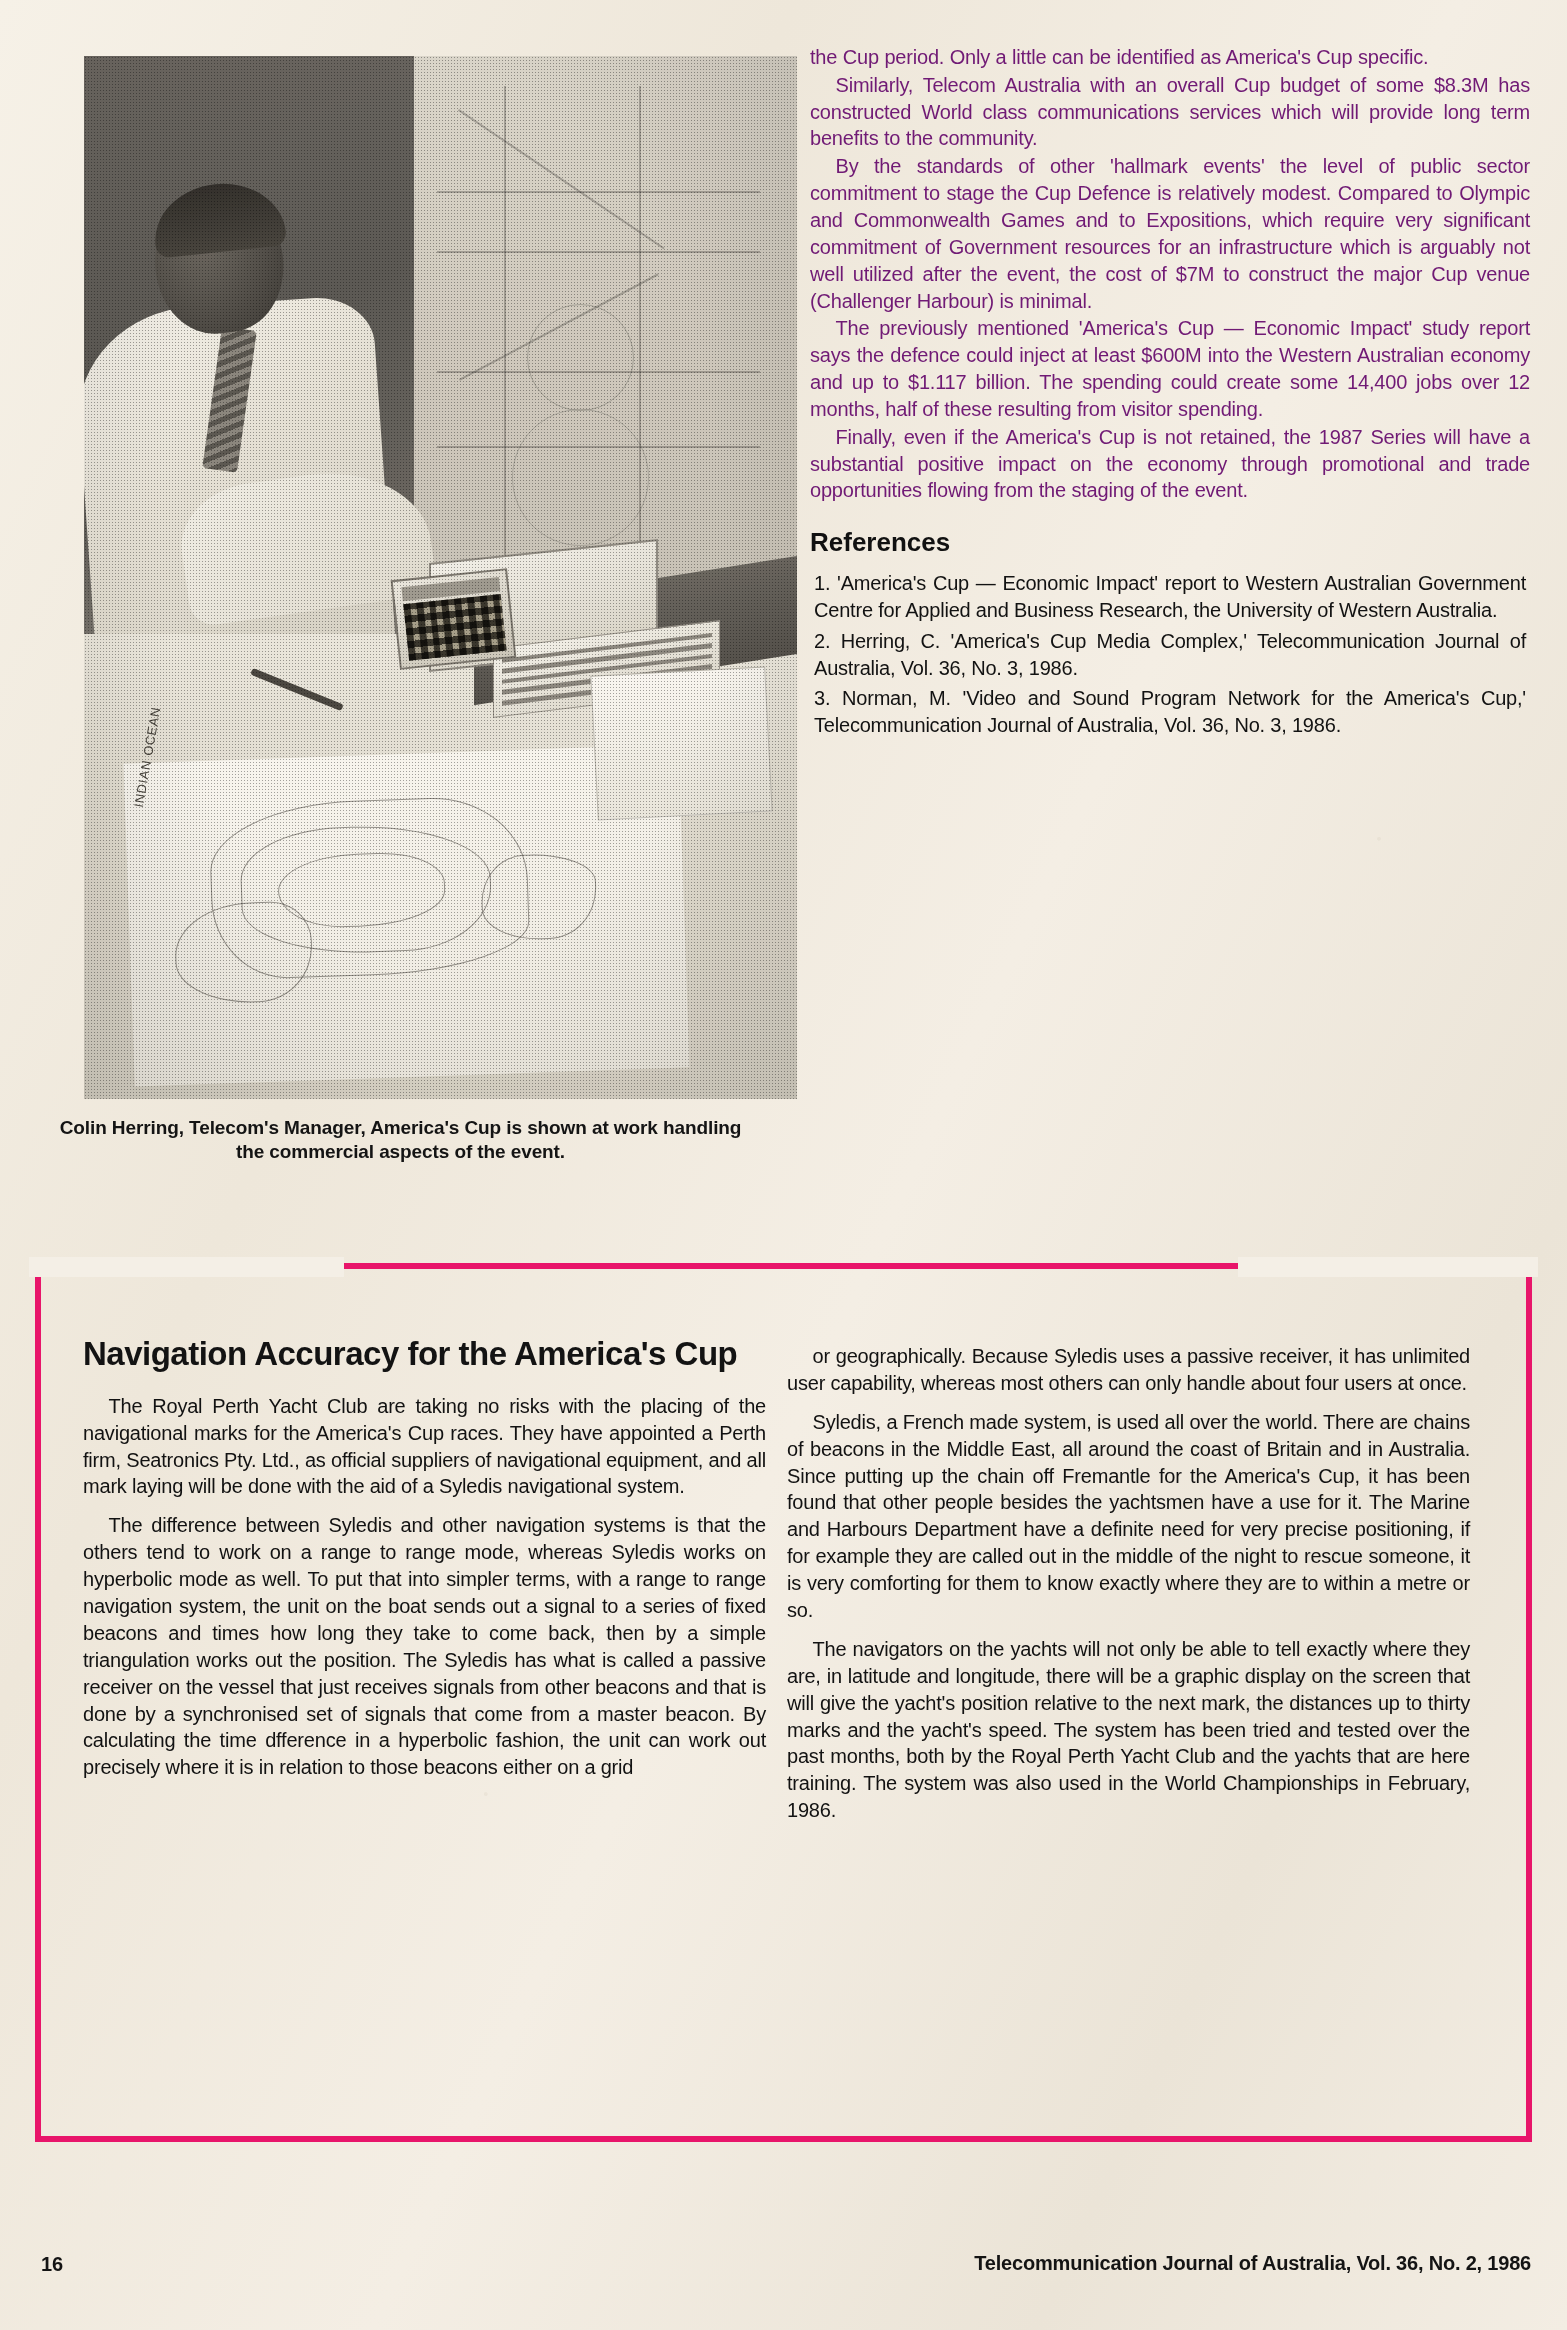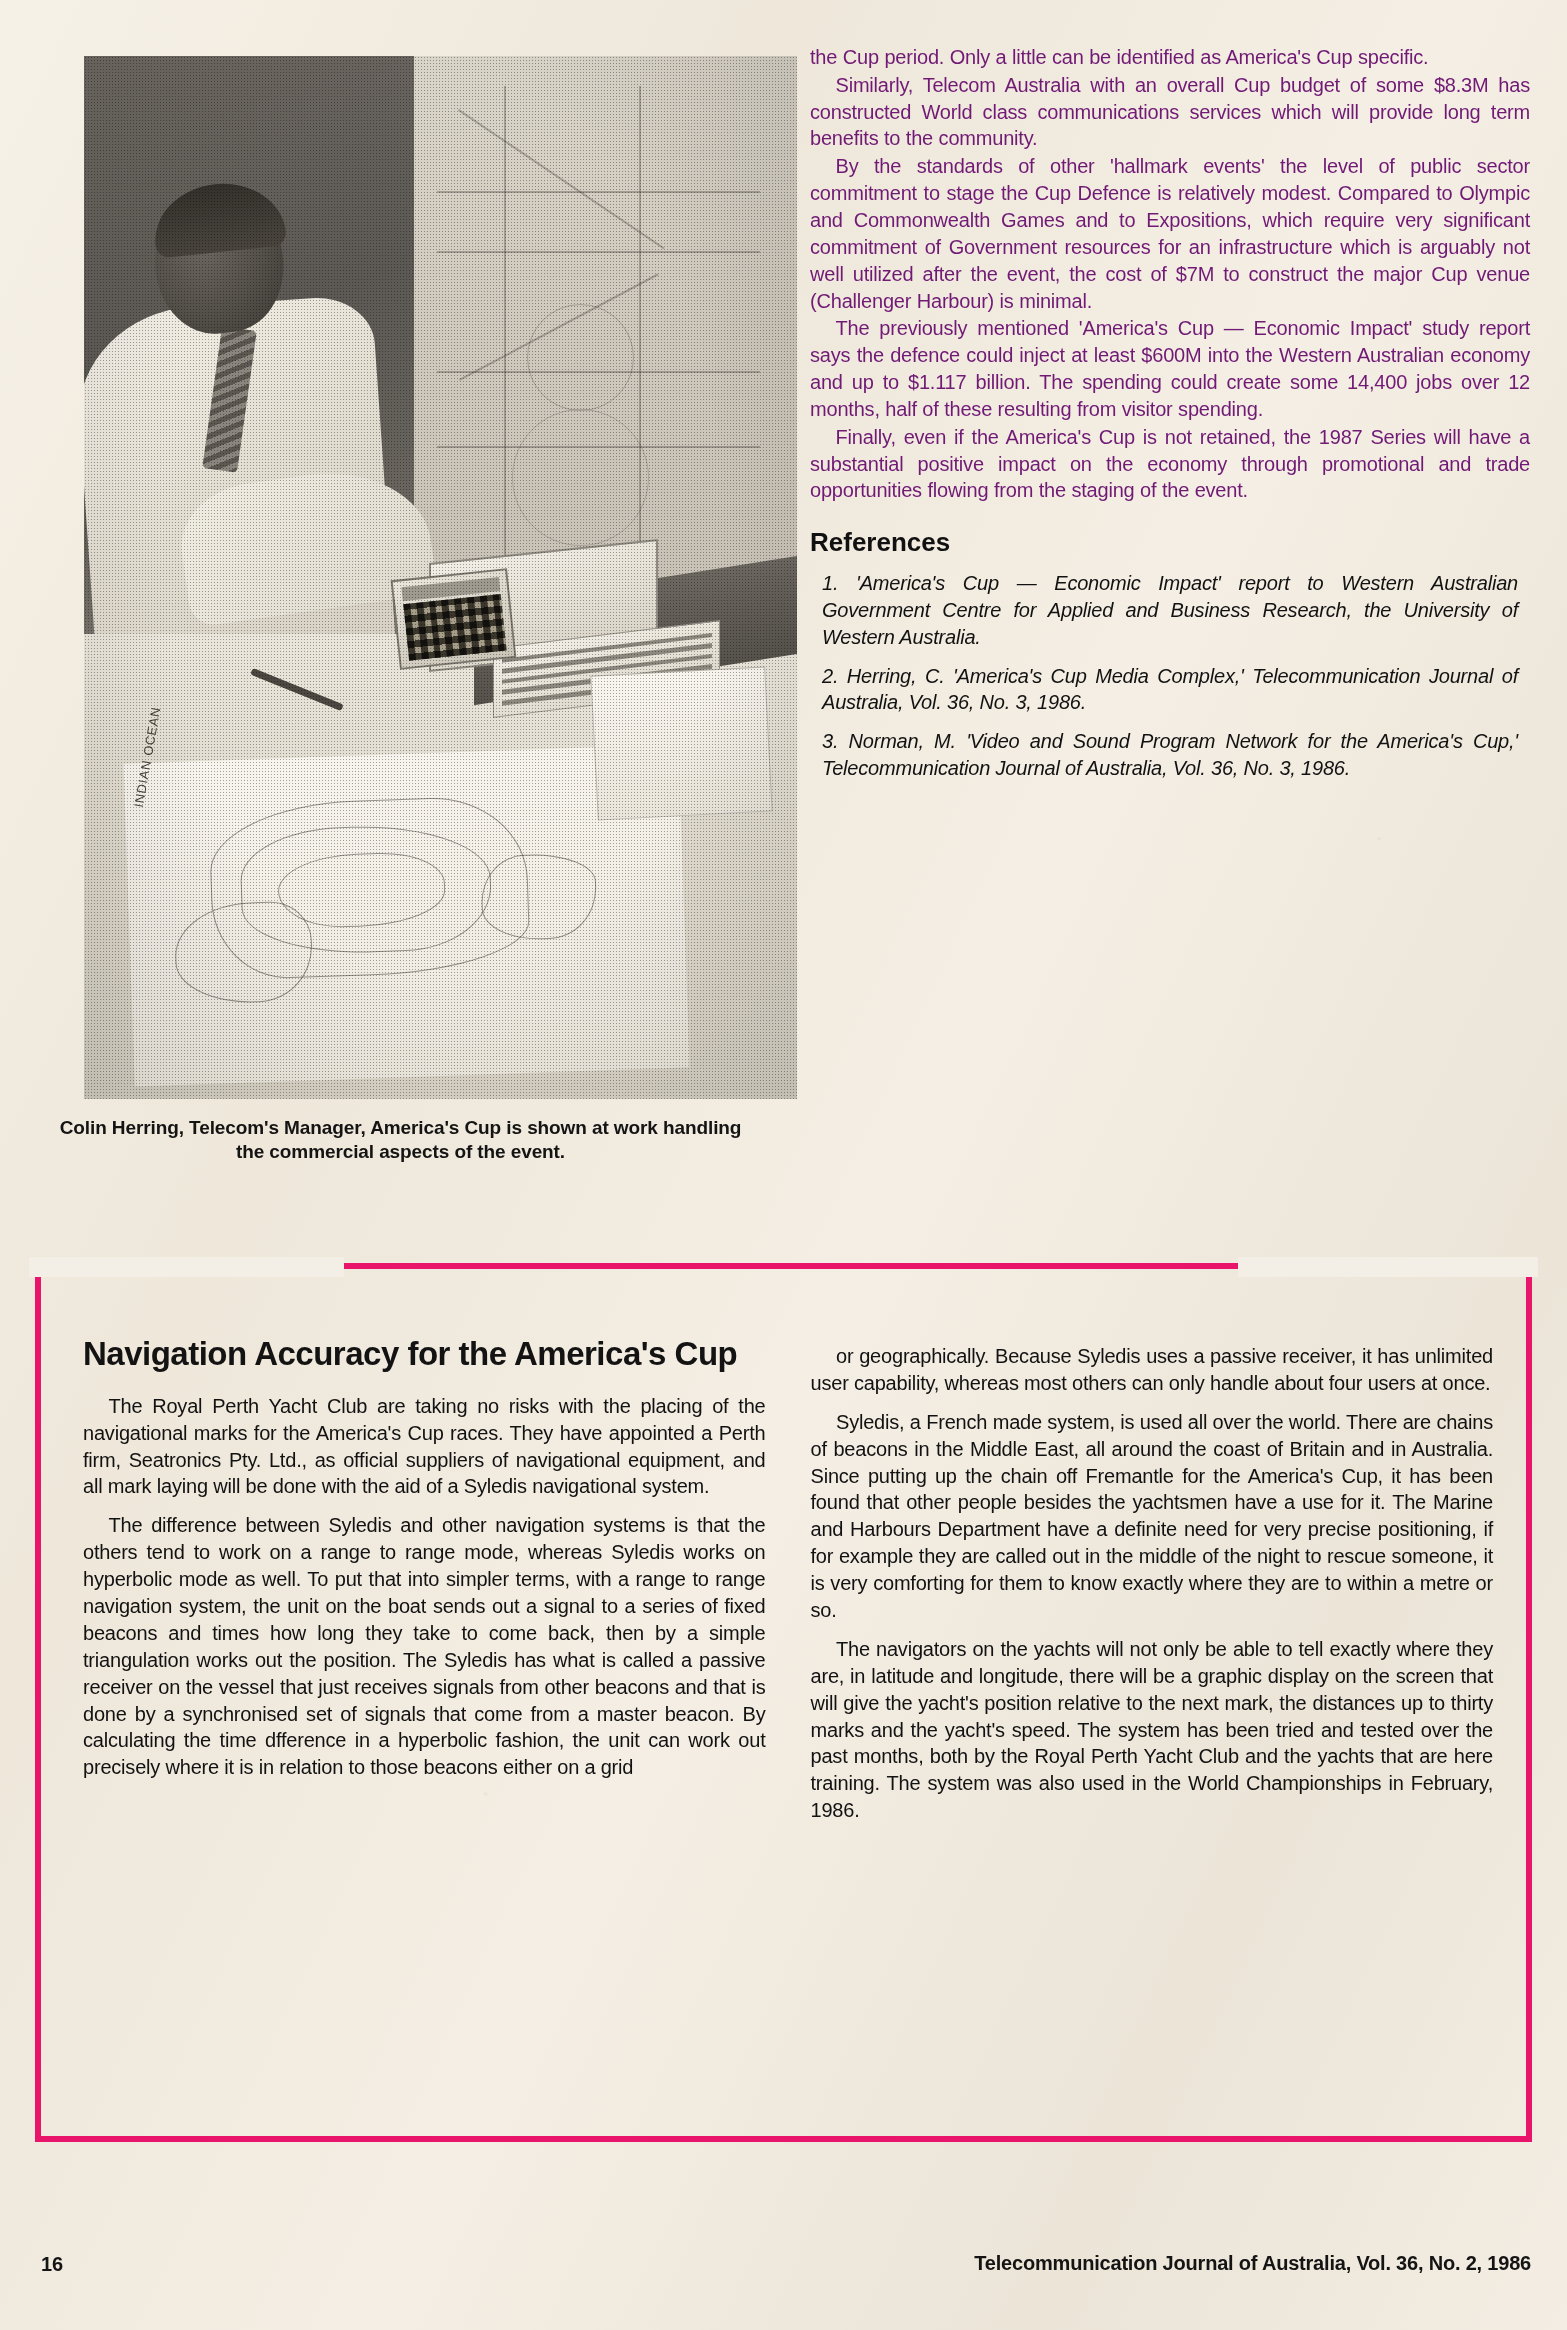--- a/index.html
+++ b/index.html
@@ -208,22 +208,22 @@
     text-indent:25.5px;
     color:#701a75;
     letter-spacing:-0.2px;
     word-spacing:0.2px;
   }
   .body-p.noindent{text-indent:0;}
   .refs-head{
     font-size:26px;font-weight:bold;margin:22.5px 0 12px 0;color:#111;
   }
   .ref-item{
-    font-size:20px;line-height:1.345;text-align:justify;margin:12px;
-    color:#121212;letter-spacing:-0.2px;font-style:italic;
+    font-size:20px;line-height:1.345;text-align:justify;margin:4px;
+    color:#121212;letter-spacing:-0.2px;
   }
 
   
   #banner{
     position:absolute;left:0;top:1212px;width:1567px;height:90px;
     display:flex;align-items:center;justify-content:center;
     z-index:5;
   }
   #banner .rule{
     height:6.8px;background:#e8156a;flex:0 0 auto;
@@ -252,21 +252,21 @@
   #news-box-mask-left{
     position:absolute;left:28.5px;top:1257px;width:315px;height:19.5px;
     background:#f4efe6;z-index:4;
   }
   #news-box-mask-right{
     position:absolute;left:1238px;top:1257px;width:300px;height:19.5px;
     background:#f4efe6;z-index:4;
   }
   #news-cols{
     position:absolute;left:83px;top:1335px;width:1410px;
-    display:flex;gap:45px;z-index:6;
+    display:flex;gap:21px;z-index:6;
   }
   .news-col{width:683px;}
   #news-title{
     font-size:33px;font-weight:bold;line-height:1.16;
     margin:0 0 19.5px 0;color:#131313;letter-spacing:-0.5px;
   }
   .news-p{
     font-size:20px;line-height:1.345;text-align:justify;
     margin:0 0 0.8px 0;text-indent:25.5px;color:#121212;
     letter-spacing:-0.2px;

